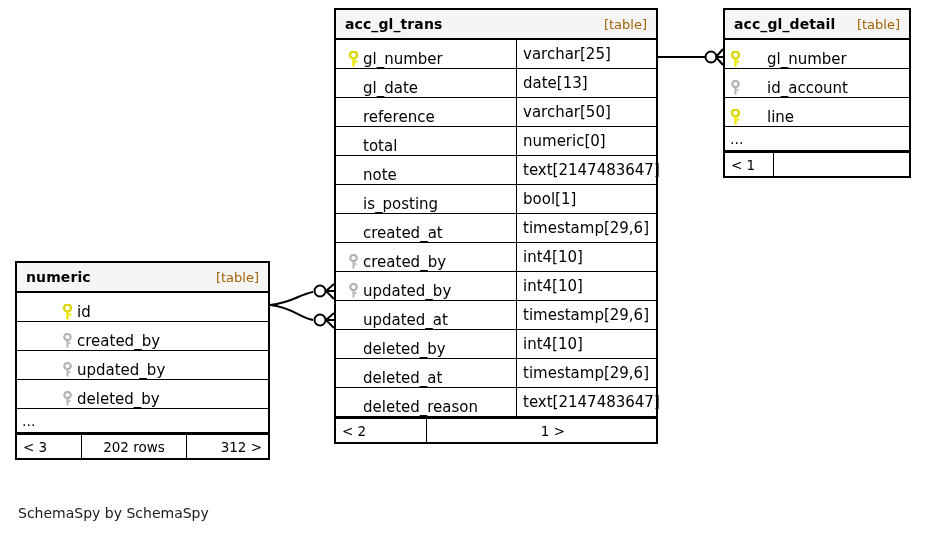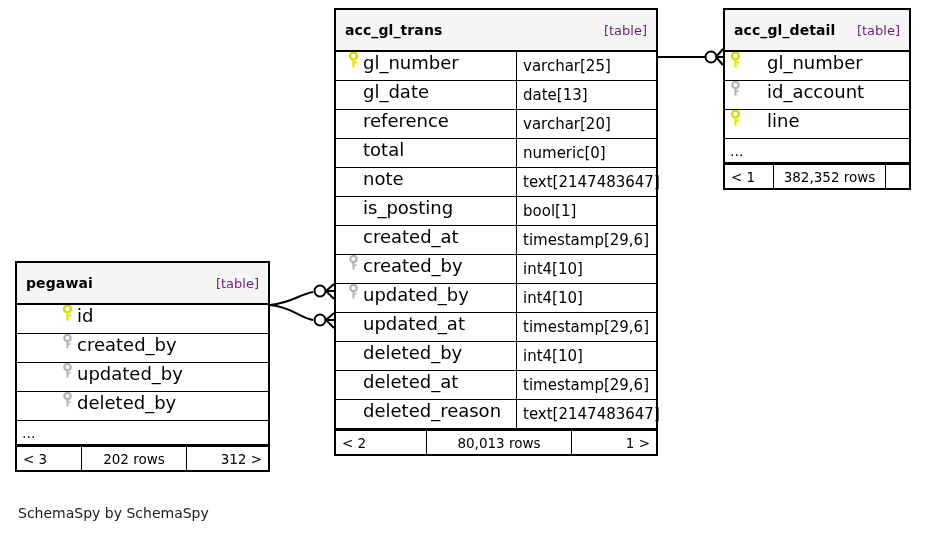--- a/index.html
+++ b/index.html
@@ -24,48 +24,48 @@
   }
 
   .entity-title {
     display: flex;
     align-items: center;
     justify-content: space-between;
     background: #f5f5f5;
     border-bottom: 2px solid #000000;
     box-sizing: border-box;
     padding: 0 9px;
-    height: 42px;
+    height: 30px;
   }
   .entity-title .tname {
     font-weight: bold;
     font-size: 14px;
     letter-spacing: 0.1px;
   }
   .entity-title .ttag {
     font-size: 13px;
-    color: #701a75;
+    color: #a16207;
   }
 
   .row {
     display: flex;
     border-bottom: 1px solid #000000;
     box-sizing: border-box;
     height: 29px;
     align-items: center;
   }
   .row:last-child { border-bottom: none; }
 
   .cell-name {
     display: flex;
-    align-items: flex-start;
+    align-items: flex-end;
     box-sizing: border-box;
     height: 100%;
     padding-left: 7px;
-    font-size: 18px;
+    font-size: 15px;
   }
   .cell-type {
     display: flex;
     align-items: center;
     box-sizing: border-box;
     height: 100%;
     border-left: 1px solid #000000;
     padding-left: 6px;
     font-size: 15px;
   }
@@ -212,21 +212,21 @@
       <span class="lbl">gl_date</span>
     </div>
     <div class="cell-type">date[13]</div>
   </div>
 
   <div class="row">
     <div class="cell-name">
       <span class="keyslot"></span>
       <span class="lbl">reference</span>
     </div>
-    <div class="cell-type">varchar[20]</div>
+    <div class="cell-type">varchar[50]</div>
   </div>
 
   <div class="row">
     <div class="cell-name">
       <span class="keyslot"></span>
       <span class="lbl">total</span>
     </div>
     <div class="cell-type">numeric[0]</div>
   </div>
 
@@ -310,21 +310,20 @@
   <div class="row">
     <div class="cell-name">
       <span class="keyslot"></span>
       <span class="lbl">deleted_reason</span>
     </div>
     <div class="cell-type">text[2147483647]</div>
   </div>
 
   <div class="footer-row">
     <div class="footer-cell fc-left">&lt; 2</div>
-    <div class="footer-cell fc-center">80,013 rows</div>
     <div class="footer-cell fc-right">1 &gt;</div>
   </div>
 </div>
 
 <div class="entity" id="tbl-acc_gl_detail">
   <div class="entity-title">
     <span class="tname">acc_gl_detail</span>
     <span class="ttag">[table]</span>
   </div>
 
@@ -364,28 +363,27 @@
           </svg>
       </span>
       <span class="lbl">line</span>
     </div>
   </div>
 
   <div class="ellipsis-row">…</div>
 
   <div class="footer-row">
     <div class="footer-cell fc-left">&lt; 1</div>
-    <div class="footer-cell fc-center">382,352 rows</div>
     <div class="footer-cell fc-right"></div>
   </div>
 </div>
 
 <div class="entity" id="tbl-pegawai">
   <div class="entity-title">
-    <span class="tname">pegawai</span>
+    <span class="tname">numeric</span>
     <span class="ttag">[table]</span>
   </div>
 
   <div class="row">
     <div class="cell-name">
       <span class="keyslot">
         <svg width="11" height="17" viewBox="0 0 11 17">
             <circle cx="5.5" cy="4" r="3.5" fill="none" stroke="#d8d800" stroke-width="2.4"></circle>
             <rect x="4.3" y="6.5" width="2.4" height="9" fill="#e8e800"></rect>
             <rect x="6.7" y="9.5" width="2.6" height="2.1" fill="#e8e800"></rect>

